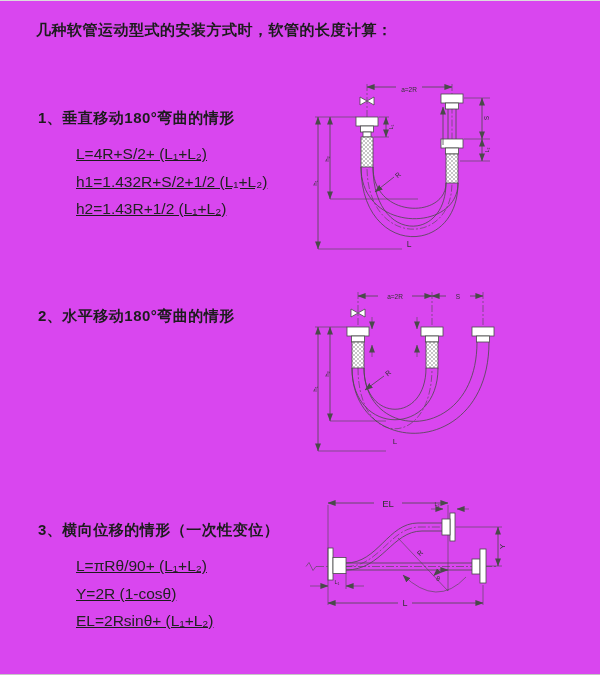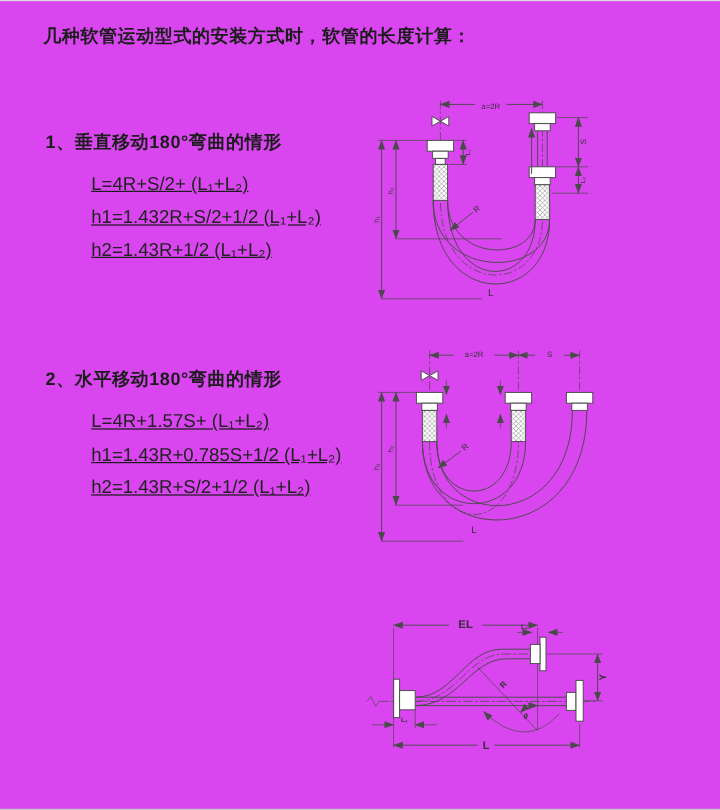--- a/index.html
+++ b/index.html
@@ -115,25 +115,20 @@
       <text x="176.5" y="79" font-size="5.5" text-anchor="middle" dominant-baseline="central" transform="rotate(-90 176.5 79)">L₂</text>
       <text x="16.5" y="88" font-size="6" text-anchor="middle" dominant-baseline="central" transform="rotate(-90 16.5 88)">h₂</text>
       <text x="4.5" y="112" font-size="6" text-anchor="middle" dominant-baseline="central" transform="rotate(-90 4.5 112)">h₁</text>
       <text x="88" y="104" font-size="7" text-anchor="middle" dominant-baseline="central" transform="rotate(-42 88 104)">R</text>
       <text x="99" y="176" font-size="8.5" text-anchor="middle">L</text>
     </svg>
   </div>
 
   <div class="section-text" style="top:306px;">
     <div class="heading">2、水平移动180°弯曲的情形</div>
-    <div class="formulas">
-      <div class="formula">L=4R+1.57S+ (L₁+L₂)</div>
-      <div class="formula">h1=1.43R+0.785S+1/2 (L₁+L₂)</div>
-      <div class="formula">h2=1.43R+S/2+1/2 (L₁+L₂)</div>
-    </div>
   </div>
 
   <div class="diagram" style="left:310px;top:278px;width:215px;height:185px;">
     <svg viewBox="0 0 215 185" width="215" height="185">
       <defs>
         <marker id="m2" markerUnits="userSpaceOnUse" markerWidth="8" markerHeight="8" viewBox="0 0 10 10" refX="9.5" refY="5" orient="auto-start-reverse">
           <path d="M0,1.3 L10,5 L0,8.7 z" fill="#4a4a4a"></path>
         </marker>
         <pattern id="p2" width="4" height="4" patternUnits="userSpaceOnUse">
           <rect width="4" height="4" fill="#ffffff"></rect>
@@ -199,22 +194,30 @@
 
       <text x="85" y="17" font-size="6.5" text-anchor="middle" dominant-baseline="central">a=2R</text>
       <text x="148" y="17" font-size="6.5" text-anchor="middle" dominant-baseline="central">S</text>
       <text x="16.5" y="95" font-size="6" text-anchor="middle" dominant-baseline="central" transform="rotate(-90 16.5 95)">h₂</text>
       <text x="4.5" y="110" font-size="6" text-anchor="middle" dominant-baseline="central" transform="rotate(-90 4.5 110)">h₁</text>
       <text x="78" y="94" font-size="7" text-anchor="middle" dominant-baseline="central" transform="rotate(-40 78 94)">R</text>
       <text x="85" y="165" font-size="8" text-anchor="middle">L</text>
     </svg>
   </div>
 
-
-  <div class="diagram" style="left:300px;top:498px;width:280px;height:150px;font-weight:bold;">
+  <div class="section-text" style="top:520px;">
+    <div class="heading">3、横向位移的情形（一次性变位）</div>
+    <div class="formulas">
+      <div class="formula">L=πRθ/90+ (L₁+L₂)</div>
+      <div class="formula">Y=2R (1-cosθ)</div>
+      <div class="formula">EL=2Rsinθ+ (L₁+L₂)</div>
+    </div>
+  </div>
+
+  <div class="diagram" style="left:300px;top:480px;width:280px;height:150px;">
     <svg viewBox="0 0 280 150" width="280" height="150">
       <defs>
         <marker id="m3" markerUnits="userSpaceOnUse" markerWidth="8" markerHeight="8" viewBox="0 0 10 10" refX="9.5" refY="5" orient="auto-start-reverse">
           <path d="M0,1.3 L10,5 L0,8.7 z" fill="#4a4a4a"></path>
         </marker>
       </defs>
 
       <g class="dwg">
 
         <path class="thin" d="M6,85.5 l3,-4 l4,8 l3,-4"></path>

